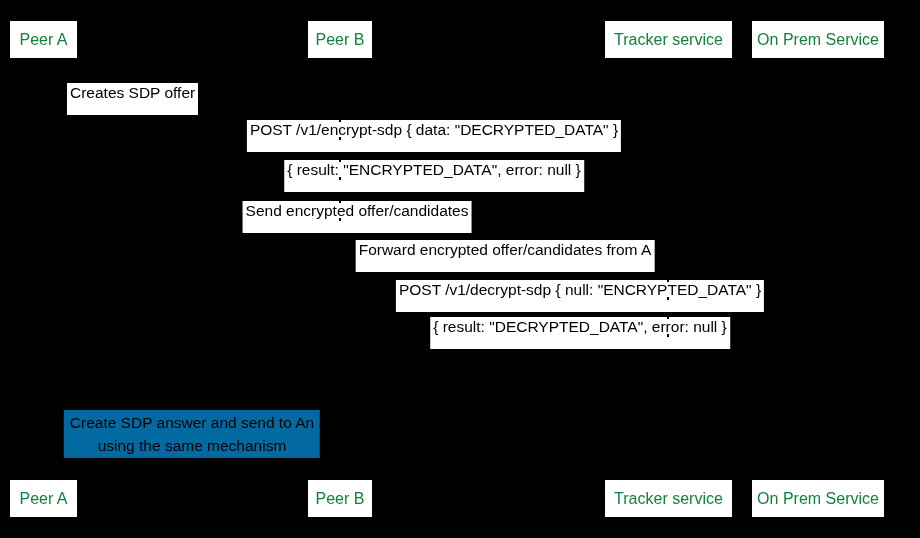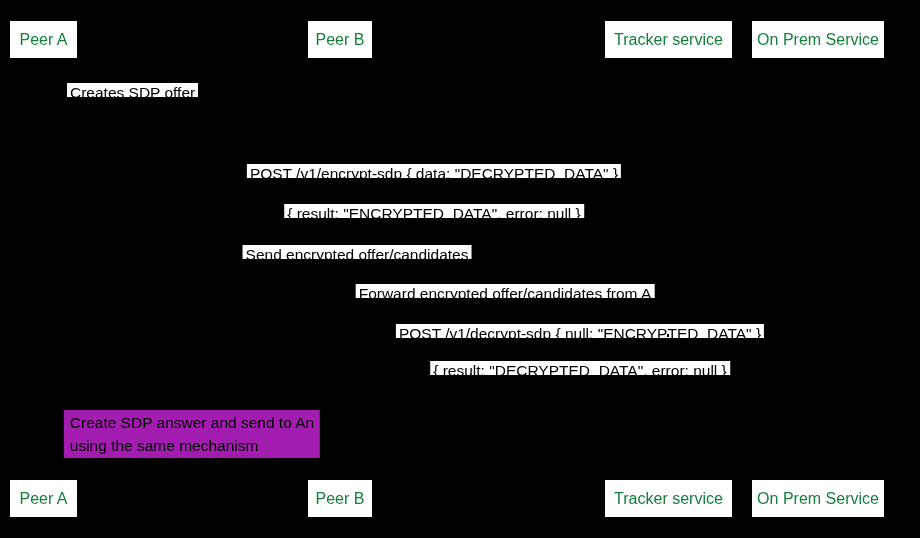--- a/index.html
+++ b/index.html
@@ -21,35 +21,35 @@
     justify-content: center;
     font-size: 16px;
     white-space: nowrap;
   }
   .msg {
     position: absolute;
     background: #ffffff;
     color: #000000;
     font-size: 15.5px;
     line-height: 20px;
-    height: 14px;
+    height: 32px;
     padding: 0 3px;
     white-space: nowrap;
   }
-  .center { transform: translateX(-50%); margin-top: 44px; }
+  .center { transform: translateX(-50%); }
   .note {
     position: absolute;
     transform: translateX(-50%);
-    background: #a21caf;
+    background: #0369a1;
     color: #000000;
     font-size: 15.5px;
     line-height: 23px;
     padding: 1px 6px;
     white-space: pre;
-    text-align: left;
+    text-align: center;
   }
   .tick {
     position: absolute;
     width: 2px;
     height: 3px;
     background: #000000;
   }
 </style>
 </head>
 <body>

